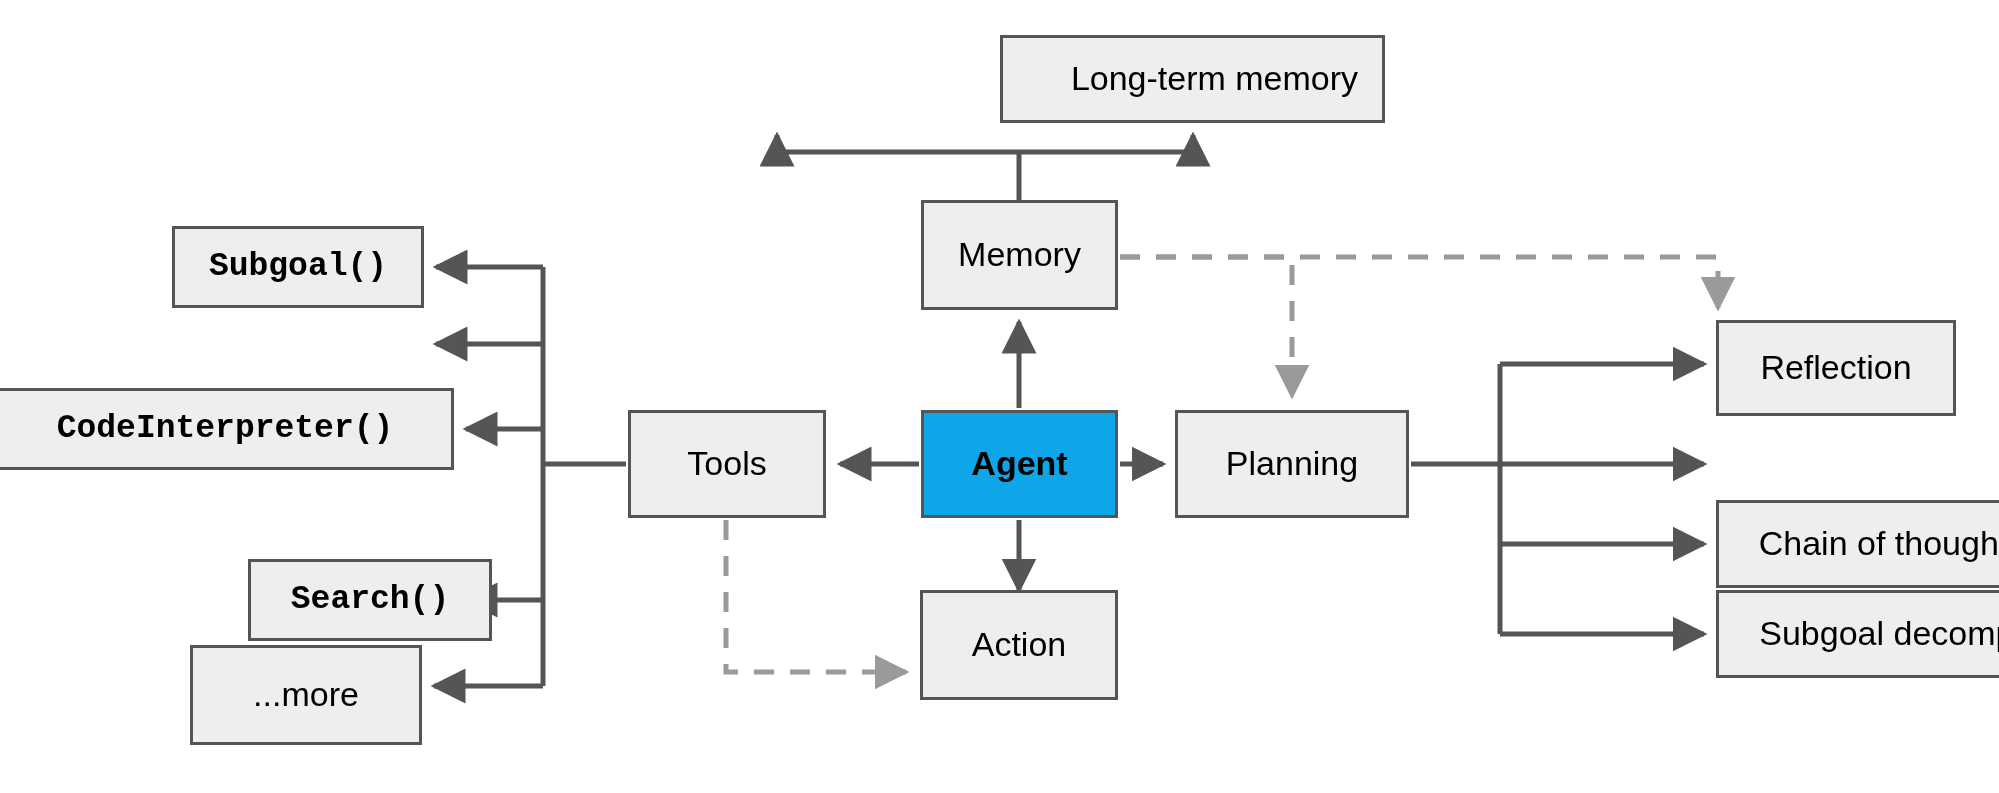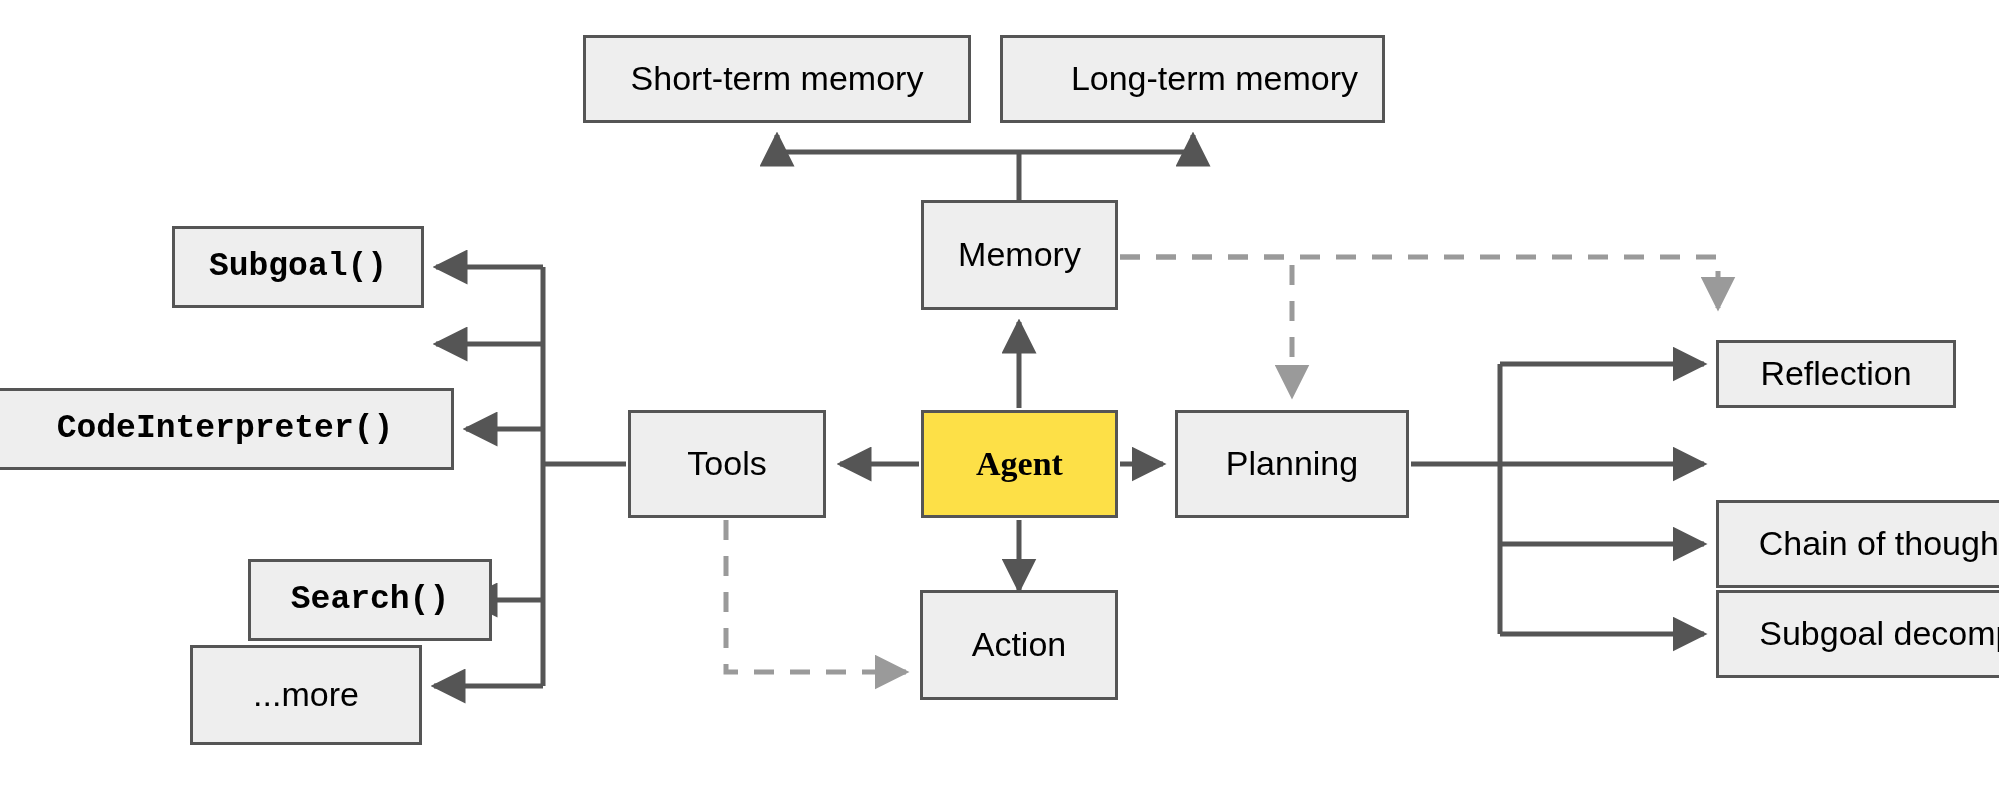--- a/index.html
+++ b/index.html
@@ -39,23 +39,22 @@
     white-space: nowrap;
     z-index: 2;
   }
   .node.mono {
     font-family: "Liberation Mono", "DejaVu Sans Mono", monospace;
     font-weight: bold;
     font-size: 33px;
     letter-spacing: 0px;
   }
   .node.agent {
-    background: #fde047;
+    background: #0ea5e9;
     font-weight: bold;
-    font-family: Liberation Serif, serif;
   }
   .node-label {
     display: block;
   }
 </style>
 </head>
 <body>
 
 <div id="canvas">
 
@@ -106,23 +105,20 @@
     <g stroke="#9a9a9a" stroke-width="5" fill="none" stroke-dasharray="20 16" stroke-linecap="butt">
 
       <path d="M 1120 257 L 1292 257 L 1292 396" marker-end="url(#arrow-dashed)"></path>
 
       <path d="M 1120 257 L 1718 257 L 1718 308" marker-end="url(#arrow-dashed)"></path>
 
       <path d="M 726 520 L 726 672 L 906 672" marker-end="url(#arrow-dashed)"></path>
     </g>
   </svg>
 
-  <div class="node" style="left:583px; top:35px; width:388px; height:88px;">
-    <span class="node-label">Short-term memory</span>
-  </div>
 
   <div class="node" style="left:1000px; top:35px; width:385px; height:88px;padding-left:44px;">
     <span class="node-label">Long-term memory</span>
   </div>
 
   <div class="node" style="left:921px; top:200px; width:197px; height:110px;">
     <span class="node-label">Memory</span>
   </div>
 
   <div class="node mono" style="left:172px; top:226px; width:252px; height:82px;">
@@ -151,21 +147,21 @@
   </div>
 
   <div class="node" style="left:1175px; top:410px; width:234px; height:108px;">
     <span class="node-label">Planning</span>
   </div>
 
   <div class="node" style="left:920px; top:590px; width:198px; height:110px;">
     <span class="node-label">Action</span>
   </div>
 
-  <div class="node" style="left:1716px; top:320px; width:240px; height:68px;margin-top:20px;">
+  <div class="node" style="left:1716px; top:320px; width:240px; height:96px;">
     <span class="node-label">Reflection</span>
   </div>
 
 
   <div class="node" style="left:1716px; top:500px; width:352px; height:88px;">
     <span class="node-label">Chain of thoughts</span>
   </div>
 
   <div class="node" style="left:1716px; top:590px; width:440px; height:88px;">
     <span class="node-label">Subgoal decomposition</span>

